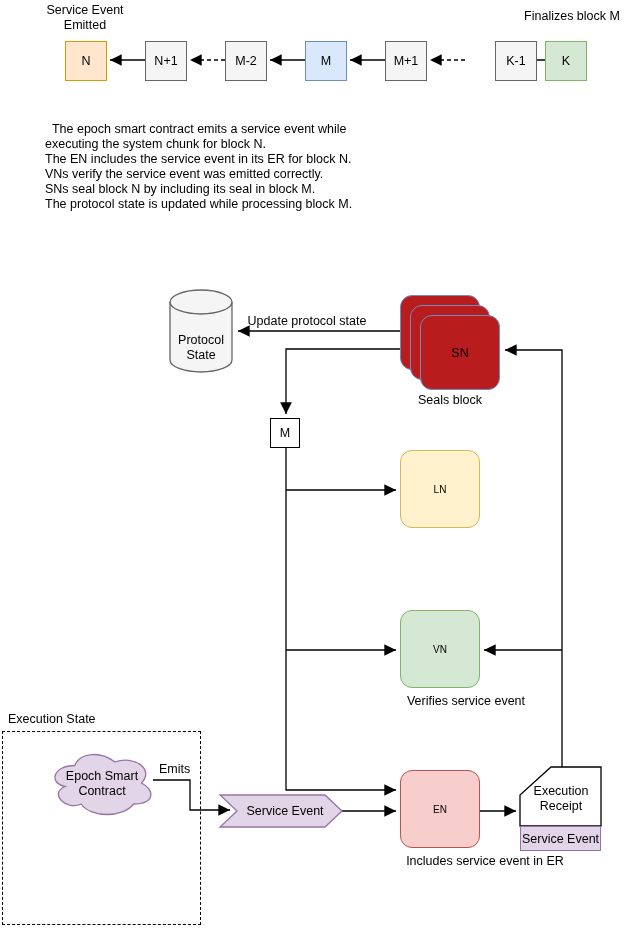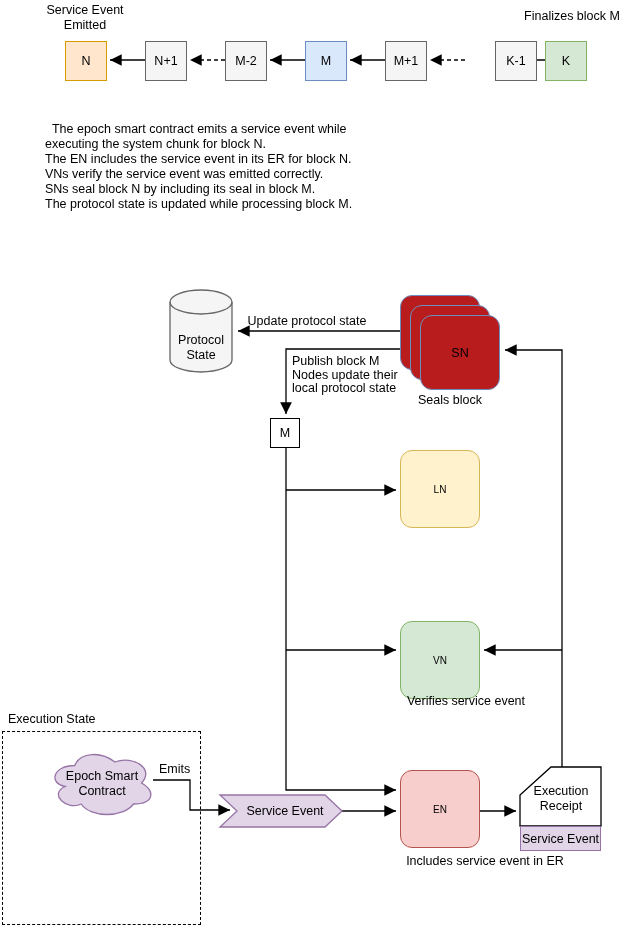--- a/index.html
+++ b/index.html
@@ -106,34 +106,31 @@
   <div class="para">  The epoch smart contract emits a service event while
 executing the system chunk for block N.
 The EN includes the service event in its ER for block N.
 VNs verify the service event was emitted correctly.
 SNs seal block N by including its seal in block M.
 The protocol state is updated while processing block M.</div>
 
   <div class="lbl" style="left:171px;top:333px;width:60px;">Protocol
 State</div>
   <div class="lbl" style="left:246px;top:314px;width:122px;">Update protocol state</div>
-  <div class="lbl left" style="left:292px;top:355px;width:112px;line-height:13.5px;">Publish block M
-Nodes update their
-local protocol state</div>
 
   <div class="sn-card" style="left:400px;top:295px;"></div>
   <div class="sn-card" style="left:410px;top:305px;"></div>
   <div class="sn-card" style="left:420px;top:315px;">SN</div>
   <div class="lbl" style="left:395px;top:393px;width:110px;">Seals block</div>
 
   <div class="mbox">M</div>
 
   <div class="node yellow" style="left:400px;top:450px;">LN</div>
 
-  <div class="node green" style="left:400px;top:610px;margin-top:11px;">VN</div>
+  <div class="node green" style="left:400px;top:610px;">VN</div>
   <div class="lbl" style="left:403px;top:694px;width:126px;">Verifies service event</div>
 
   <div class="node red" style="left:400px;top:770px;">EN</div>
   <div class="lbl" style="left:400px;top:854px;width:170px;">Includes service event in ER</div>
 
   <div class="lbl" style="left:518px;top:784px;width:86px;">Execution
 Receipt</div>
   <div class="receipt-tag">Service Event</div>
 
   <div class="lbl" style="left:232px;top:804px;width:106px;">Service Event</div>

